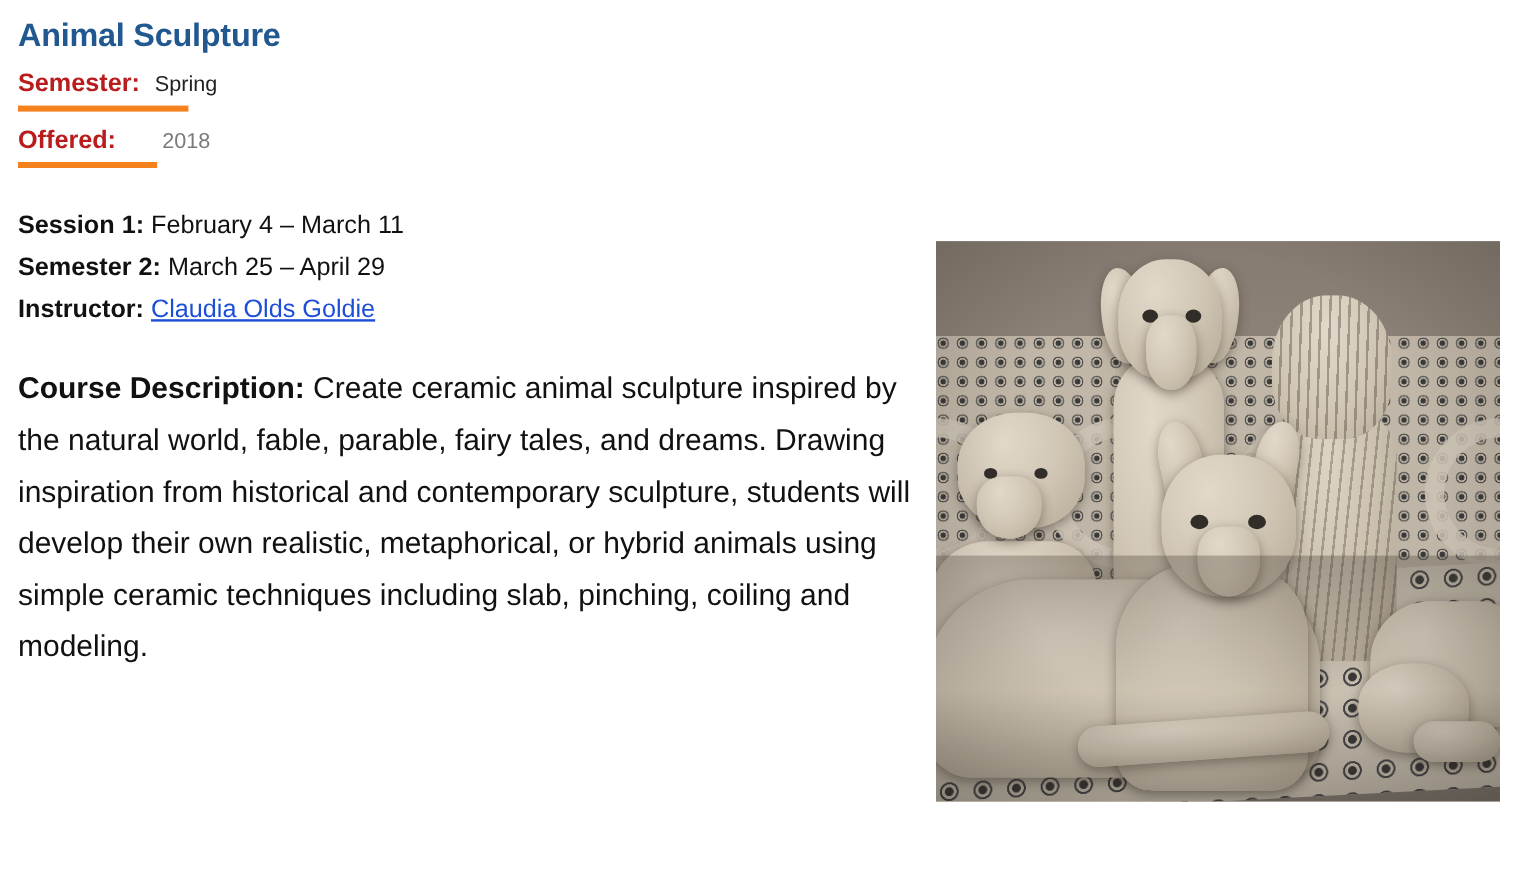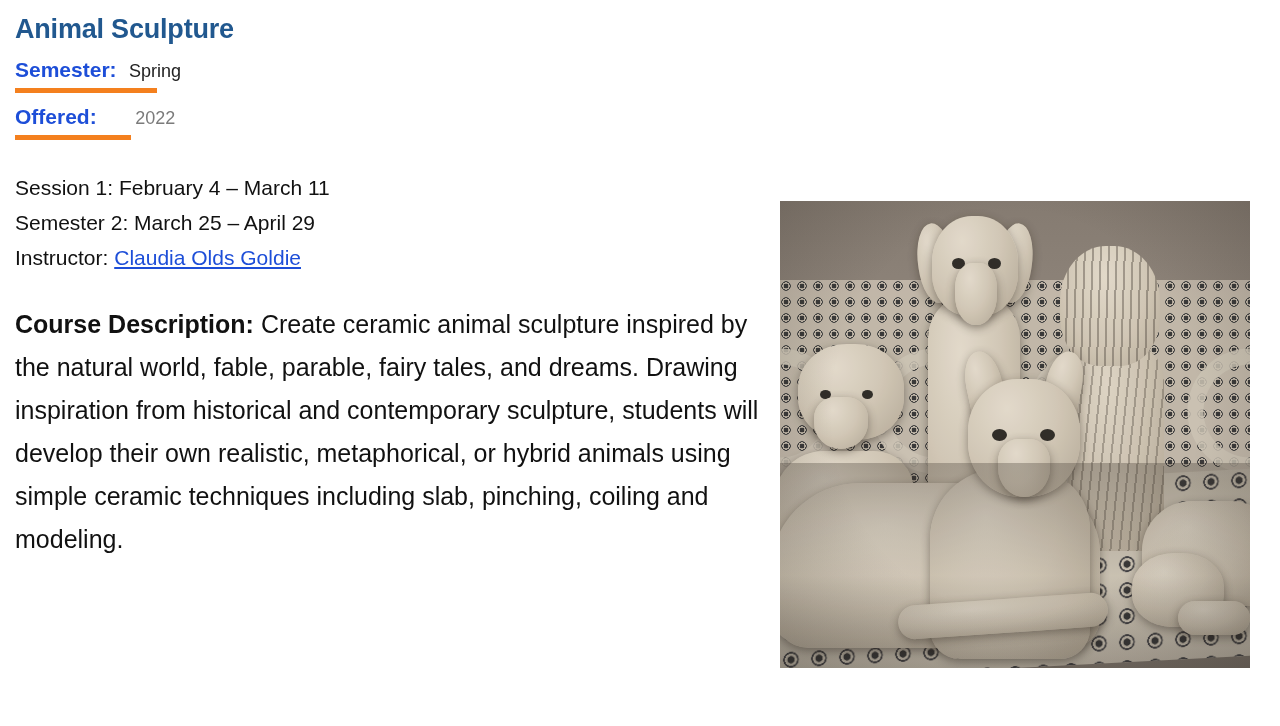--- a/index.html
+++ b/index.html
@@ -24,21 +24,21 @@
     margin:12px 0 0 0;
     line-height:34px;
   }
 
   .meta-row{
     margin-top:9px;
     line-height:30px;
     white-space:nowrap;
   }
   .meta-label{
-    color:#1d4ed8;
+    color:#b91c1c;
     font-weight:bold;
     font-size:21px;
     display:inline-block;
   }
   .meta-value{
     color:#222222;
     font-size:18px;
     font-weight:normal;
     display:inline-block;
   }
@@ -53,21 +53,21 @@
 
   .spacer{height:30px;}
 
   .details{margin-top:0;}
   .detail-line{
     font-size:21px;
     color:#111111;
     line-height:35px;
     white-space:nowrap;
   }
-  .detail-line b{font-weight:normal;text-align:center;}
+  .detail-line b{font-weight:bold;text-align:center;}
   .instructor-link{
     color:#1d4ed8;
     text-decoration:underline;
     cursor:pointer;
   }
 
   .description{
     margin-top:28px;
     font-size:25px;
     color:#111111;
@@ -220,21 +220,21 @@
     <h1 class="course-title">Animal Sculpture</h1>
 
     <div class="meta-row">
       <span class="meta-label">Semester:</span>
       <span class="meta-value" style="margin-left:8px;">Spring</span>
       <div class="meta-rule rule-semester"></div>
     </div>
 
     <div class="meta-row">
       <span class="meta-label">Offered:</span>
-      <span class="meta-value muted" style="margin-left:34px;">2022</span>
+      <span class="meta-value muted" style="margin-left:34px;">2018</span>
       <div class="meta-rule rule-offered"></div>
     </div>
 
     <div class="spacer"></div>
 
     <div class="details">
 
       <div class="detail-line">
         <b>Session 1:</b>
         <span>February 4 – March 11</span>

